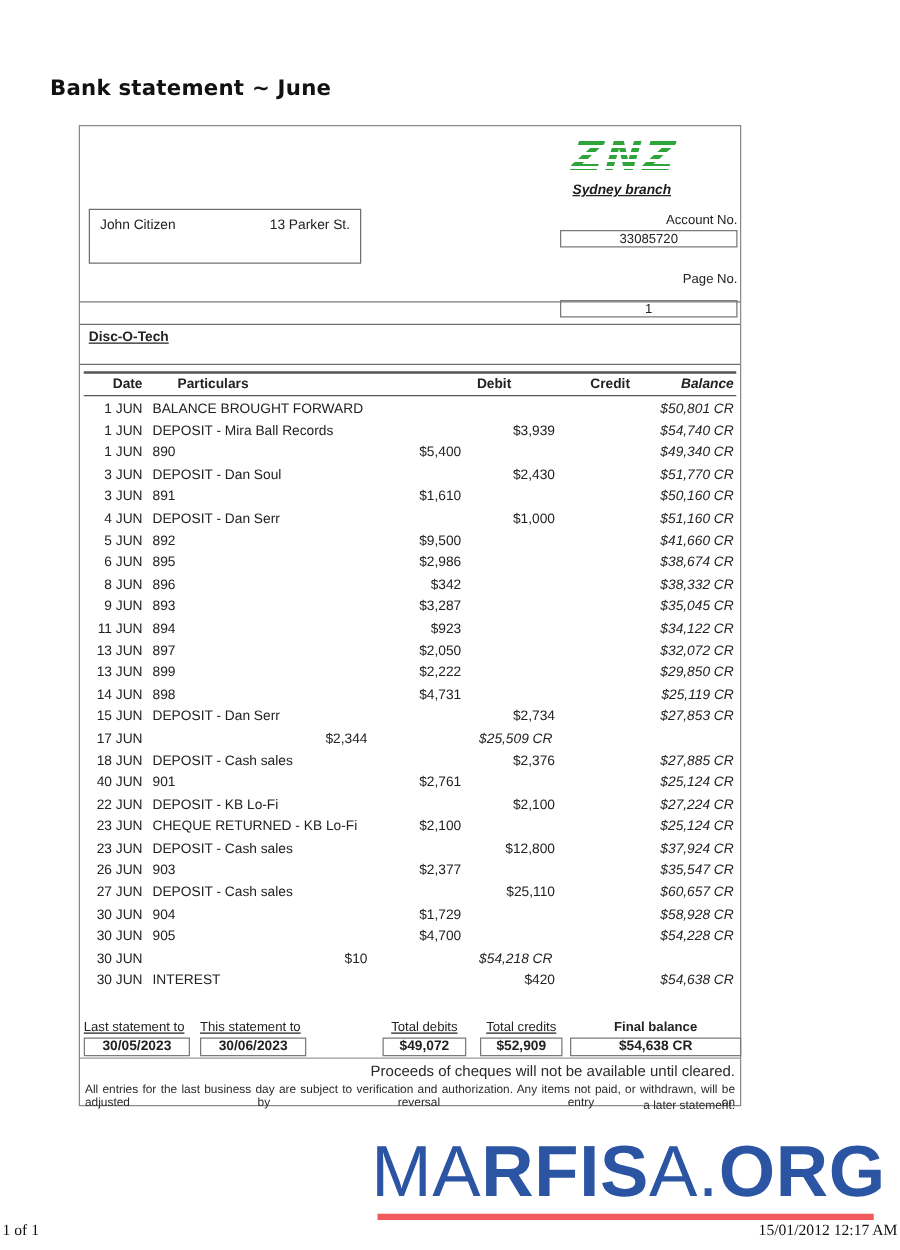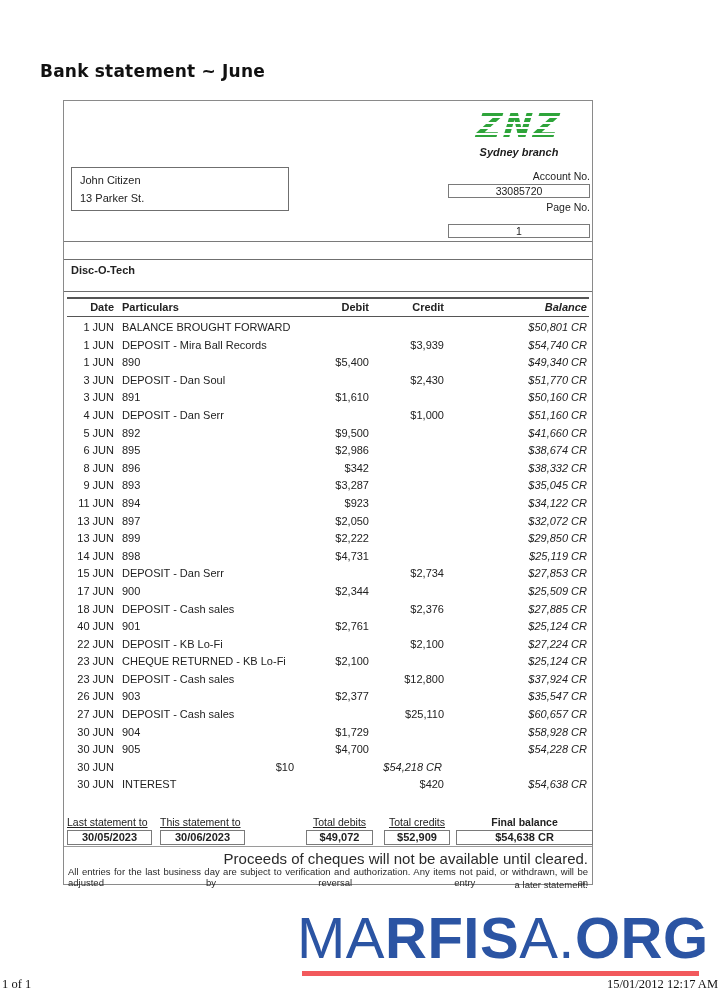--- a/index.html
+++ b/index.html
@@ -6,69 +6,69 @@
   html,body { width:720px; height:1000px; background:#ffffff; overflow:hidden; }
   body { position:relative; font-family:"Liberation Sans", sans-serif; color:#222; }
 
   .doc-title { position:absolute; left:40px; top:61px; font-family:"DejaVu Sans", sans-serif;
                font-weight:bold; font-size:17px; color:#111; letter-spacing:0.2px; }
 
   .page { position:absolute; left:63px; top:100px; width:530px; height:785px;
           border:1px solid #8a8a8a; background:#fff; }
 
   
-  .logo-block { position:absolute; top:7px; right:12px; width:122px; text-align:center; }
+  .logo-block { position:absolute; top:7px; right:12px; width:122px; text-align:left;text-decoration:underline; }
   .logo-wrap { position:relative; display:inline-block; line-height:1; }
   .logo-text { font-family:"DejaVu Sans", sans-serif; font-weight:bold; font-style:italic;
                font-size:34px; line-height:1; letter-spacing:2px; color:#2ea43a;
                display:inline-block; transform:skewX(-6deg); }
   .logo-stripes { position:absolute; inset:-1px -4px;
                background:repeating-linear-gradient(to bottom, transparent 0 3.4px, #ffffff 3.4px 5.6px); }
   .branch { font-weight:bold; font-style:italic; font-size:11px; margin-top:4px; color:#1c1c1c; }
 
   
   .addr-box { position:absolute; left:7px; top:66px; width:218px; height:44px;
               border:1px solid #6f6f6f; font-size:11px; padding:6px 8px;
-              display:flex; flex-direction:column; justify-content:space-between; }
+              display:flex; flex-direction:row; justify-content:space-between; }
   .acct-block { position:absolute; right:2px; top:69px; width:142px; text-align:right; font-size:10.5px; }
   .acct-label { display:block; margin-bottom:2px; }
   .value-box { width:100%; border:1px solid #7a7a7a; height:14px; line-height:12px;
                text-align:center; font-size:10.5px; }
-  .pageno-label { display:block; margin-top:3px; margin-bottom:11px; }
+  .pageno-label { display:block; margin-top:19px; margin-bottom:11px; }
 
   .divider1 { position:absolute; left:0; right:0; top:140px; border-top:1px solid #7a7a7a; }
 
   .biz-box { position:absolute; left:0; right:0; top:158px; height:33px;
              border-top:1px solid #6f6f6f; border-bottom:1px solid #6f6f6f;
-             padding:4px 7px; font-weight:bold; font-size:11px; }
+             padding:4px 7px; font-weight:bold; font-size:11px;text-decoration:underline; }
 
   
   .table { position:absolute; left:3px; right:3px; top:196px; font-size:11px; }
   .thead, .trow { display:grid; grid-template-columns:47px 180px 75px 75px 1fr; }
   .thead { border-top:2px solid #555; border-bottom:1px solid #555; font-weight:bold;
-           padding:2px 0 3px 0; }
+           padding:2px 0 3px 0;gap:20px; }
   .tbody { margin-top:2px; }
   .trow { height:17.6px; line-height:17.6px; }
   .c-date { text-align:right; }
   .c-part { text-align:left; padding-left:8px; white-space:nowrap; }
   .c-debit, .c-credit { text-align:right; }
   .c-bal { text-align:right; padding-right:2px;font-style:italic; }
 
   
   .summary { position:absolute; left:3px; right:20px; top:716px; height:30px; font-size:10.5px; }
   .sum-block { position:absolute; top:0; }
   .sum-label { display:block; height:12px; line-height:11px; white-space:nowrap; }
   .sum-label.u { text-decoration:underline; }
   .sum-label.c { text-align:center; }
   .sum-label.b { font-weight:bold; }
   .sum-box { border:1px solid #7a7a7a; height:15px; line-height:13px; margin-top:1px;
              font-weight:bold; text-align:center; font-size:11px; }
 
   .divider2 { position:absolute; left:0; right:0; top:745px; border-top:1px solid #9a9a9a; }
-  .note-proceeds { position:absolute; right:4px; top:749px; font-size:15px; color:#2a2a2a; }
+  .note-proceeds { position:absolute; right:4px; top:749px; font-size:12px; color:#2a2a2a; }
   .note-entries { position:absolute; left:4px; right:4px; top:765px; font-size:9.5px; color:#2a2a2a;
                   text-align:justify; text-align-last:justify; }
   .note-later { position:absolute; right:4px; bottom:-6px; font-size:9.5px; color:#2a2a2a; }
 
   
   .watermark { position:absolute; left:297px; top:908px; }
   .wm-text { font-size:58px; line-height:1.05; color:#2b54a3; letter-spacing:0.5px; white-space:nowrap; }
   .wm-light { font-weight:normal; }
   .wm-bold { font-weight:bold; }
   .wm-underline { height:5px; background:#f2595c; width:397px; margin:2px 0 0 5px; }
@@ -235,21 +235,20 @@
   <div class="trow">
     <span class="c-date">15 JUN</span>
     <span class="c-part">DEPOSIT - Dan Serr</span>
     <span class="c-debit"></span>
     <span class="c-credit">$2,734</span>
     <span class="c-bal">$27,853 CR</span>
   </div>
 
   <div class="trow">
     <span class="c-date">17 JUN</span>
-    <span class="c-part">900</span>
     <span class="c-debit">$2,344</span>
     <span class="c-credit"></span>
     <span class="c-bal">$25,509 CR</span>
   </div>
 
   <div class="trow">
     <span class="c-date">18 JUN</span>
     <span class="c-part">DEPOSIT - Cash sales</span>
     <span class="c-debit"></span>
     <span class="c-credit">$2,376</span>

